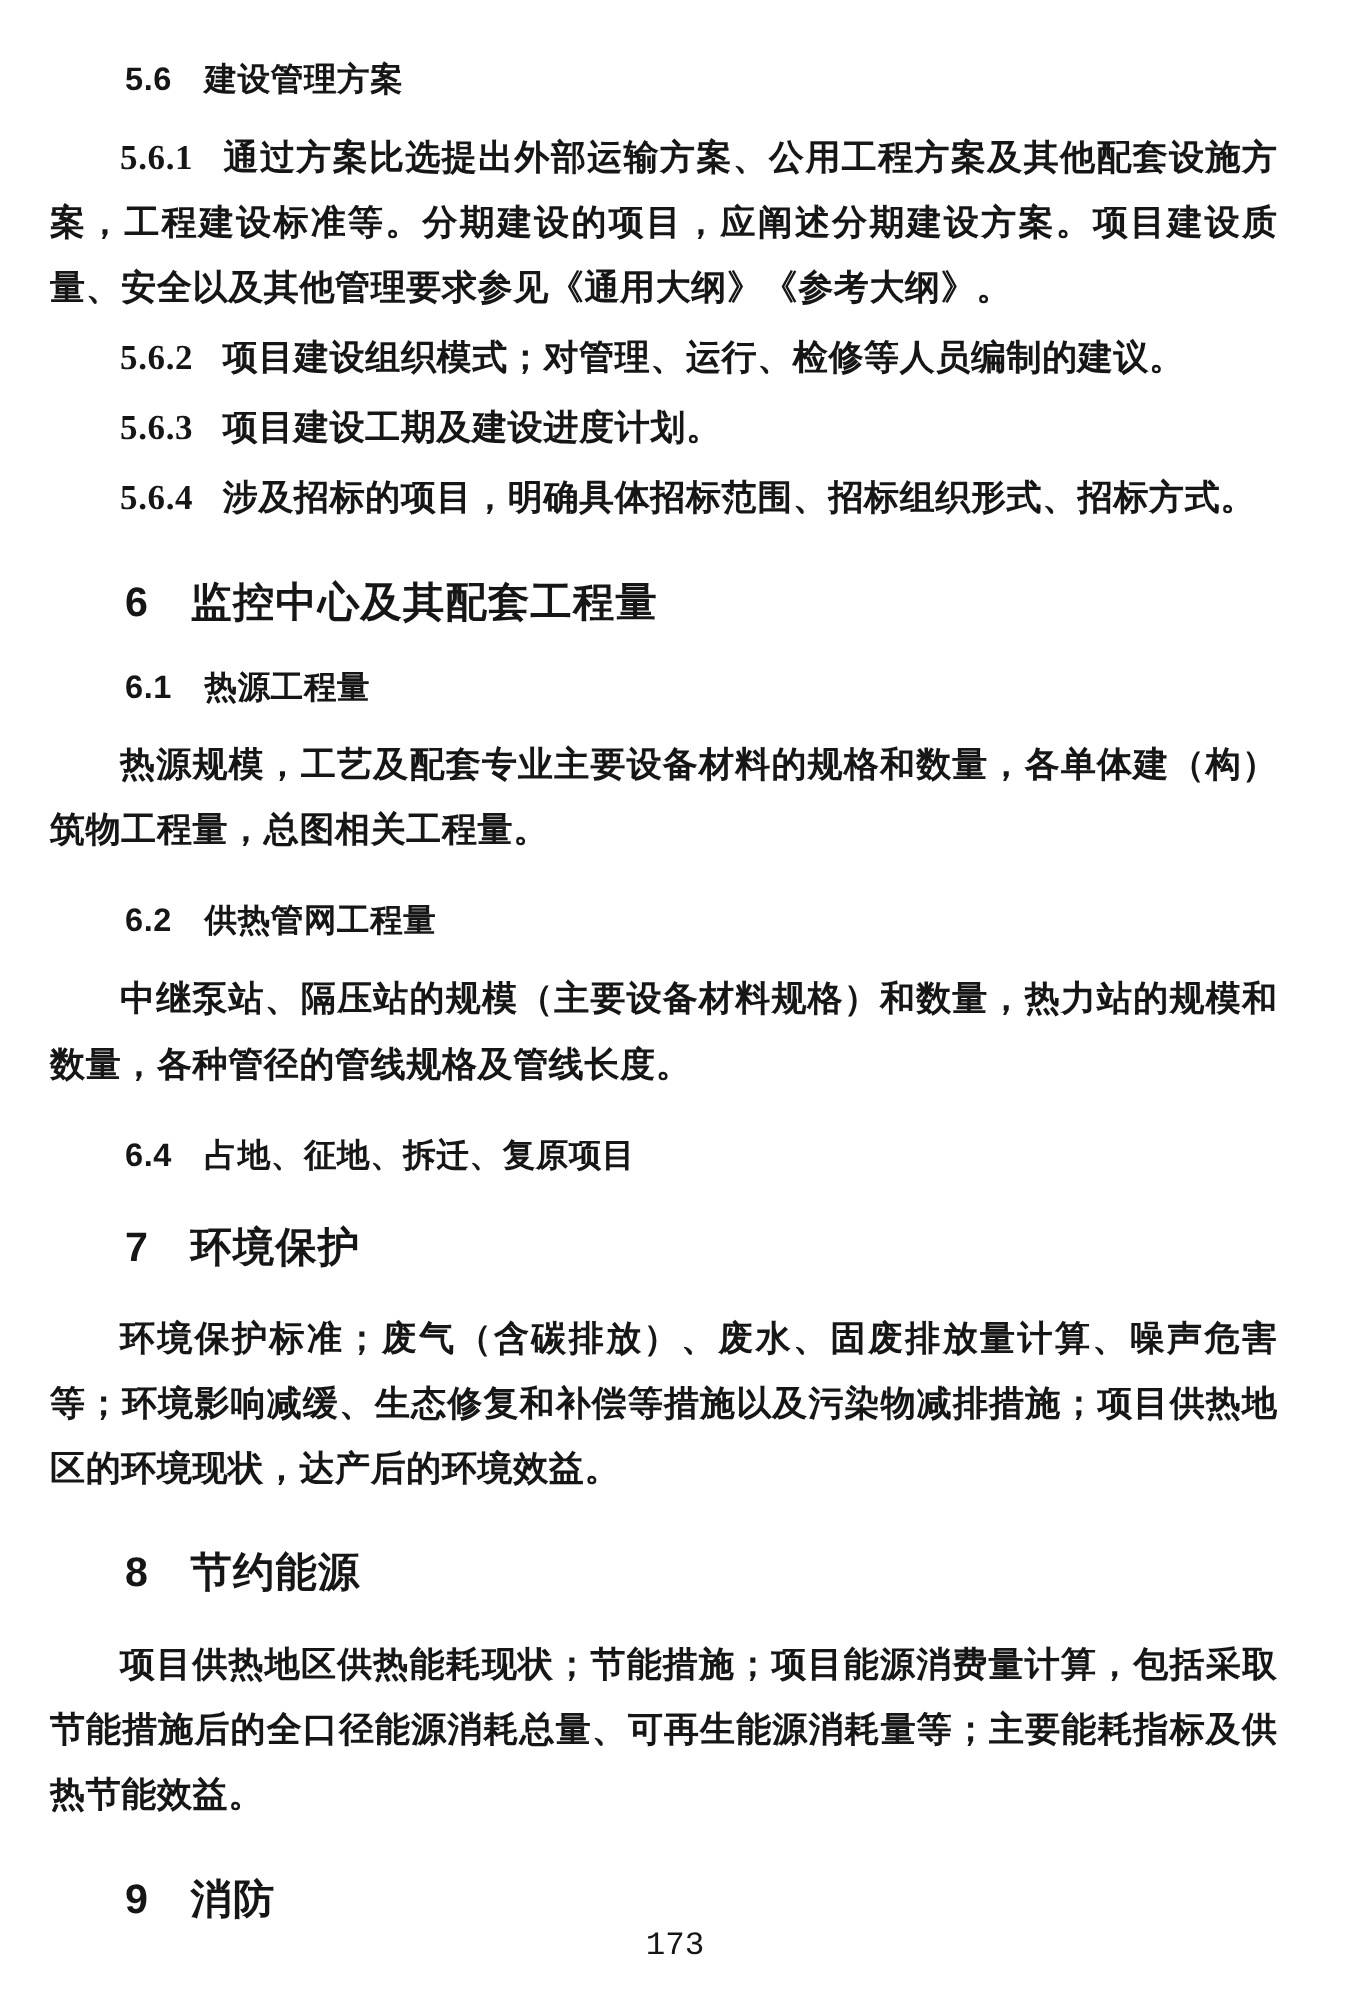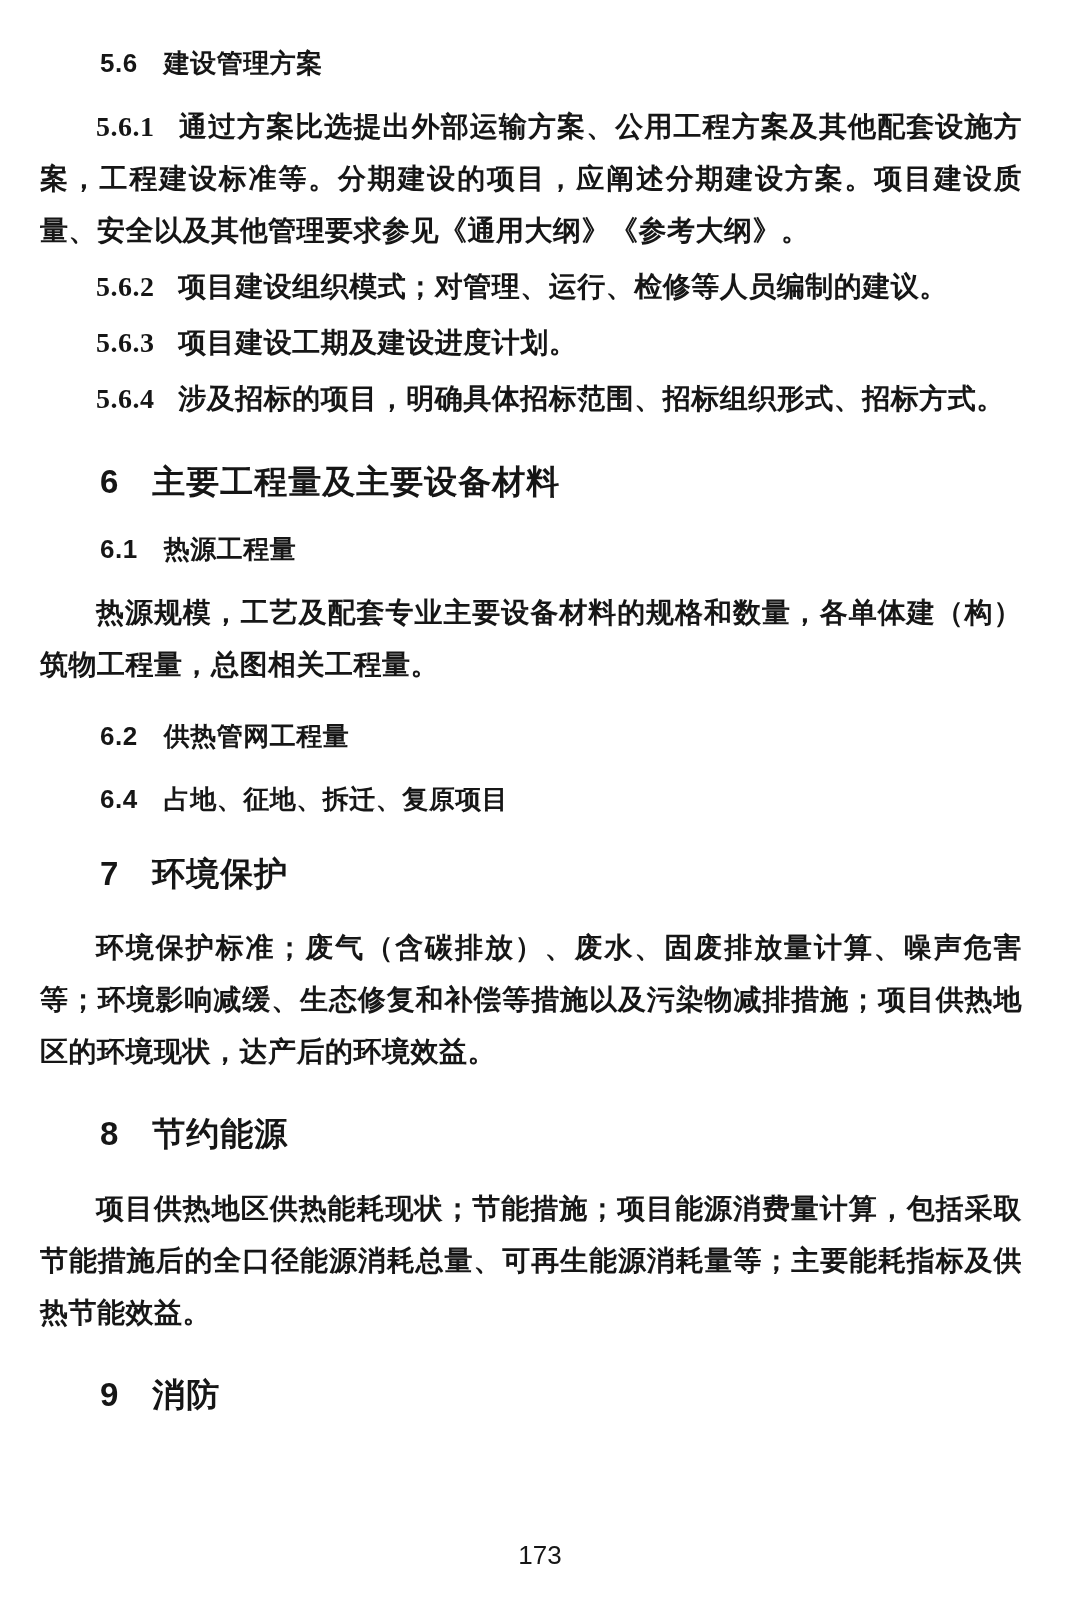--- a/index.html
+++ b/index.html
@@ -51,47 +51,48 @@
     font-weight: bold;
   }
   .pnum { margin-right: 0.85em; }
   .page-footer {
     position: absolute;
     left: 0;
     right: 0;
     bottom: 38px;
     text-align: center;
     font-size: 26px;
-    font-family: Liberation Sans, sans-serif;
+    font-family: Liberation Mono, monospace;
     color: #161616;
   }
 </style>
 </head>
 <body>
 
 <div class="page">
 
   <h2 class="h2"><span class="hnum">5.6</span><span>建设管理方案</span></h2>
 
   <p class="para"><span class="pnum">5.6.1</span><span>通过方案比选提出外部运输方案、公用工程方案及其他配套设施方案，工程建设标准等。分期建设的项目，应阐述分期建设方案。项目建设质量、安全以及其他管理要求参见《通用大纲》《参考大纲》。</span></p>
 
   <p class="para"><span class="pnum">5.6.2</span><span>项目建设组织模式；对管理、运行、检修等人员编制的建议。</span></p>
 
   <p class="para"><span class="pnum">5.6.3</span><span>项目建设工期及建设进度计划。</span></p>
 
   <p class="para"><span class="pnum">5.6.4</span><span>涉及招标的项目，明确具体招标范围、招标组织形式、招标方式。</span></p>
 
-  <h1 class="h1"><span class="hnum">6</span><span>主要工程量及主要设备材料</span></h1>
+  <h1 class="h1"><span class="hnum">6</span><span>监控中心及其配套工程量</span></h1>
 
   <h2 class="h2"><span class="hnum">6.1</span><span>热源工程量</span></h2>
 
   <p class="para"><span>热源规模，工艺及配套专业主要设备材料的规格和数量，各单体建（构）筑物工程量，总图相关工程量。</span></p>
 
   <h2 class="h2"><span class="hnum">6.2</span><span>供热管网工程量</span></h2>
 
+  <p class="para"><span>中继泵站、隔压站的规模（主要设备材料规格）和数量，热力站的规模和数量，各种管径的管线规格及管线长度。</span></p>
 
 
   <h2 class="h2"><span class="hnum">6.4</span><span>占地、征地、拆迁、复原项目</span></h2>
 
   <h1 class="h1"><span class="hnum">7</span><span>环境保护</span></h1>
 
   <p class="para"><span>环境保护标准；废气（含碳排放）、废水、固废排放量计算、噪声危害等；环境影响减缓、生态修复和补偿等措施以及污染物减排措施；项目供热地区的环境现状，达产后的环境效益。</span></p>
 
   <h1 class="h1"><span class="hnum">8</span><span>节约能源</span></h1>
 

